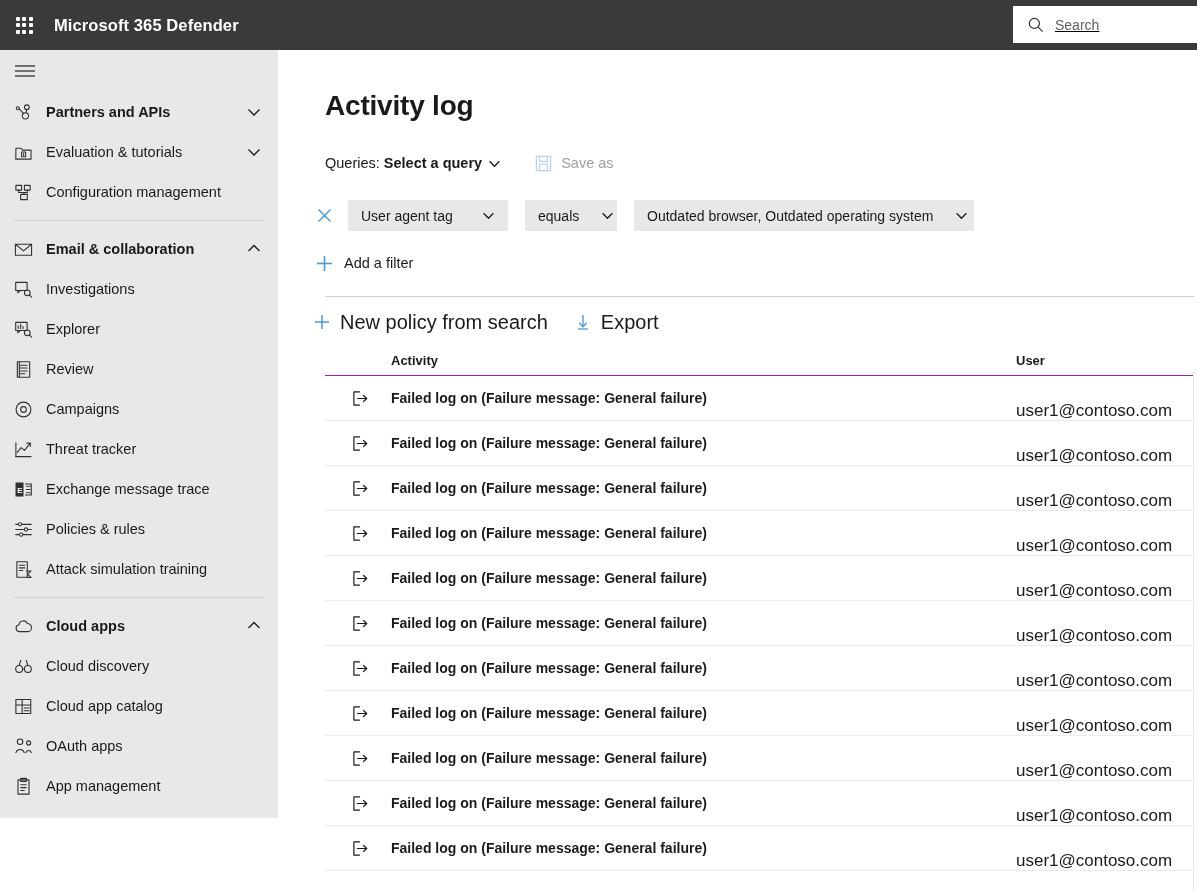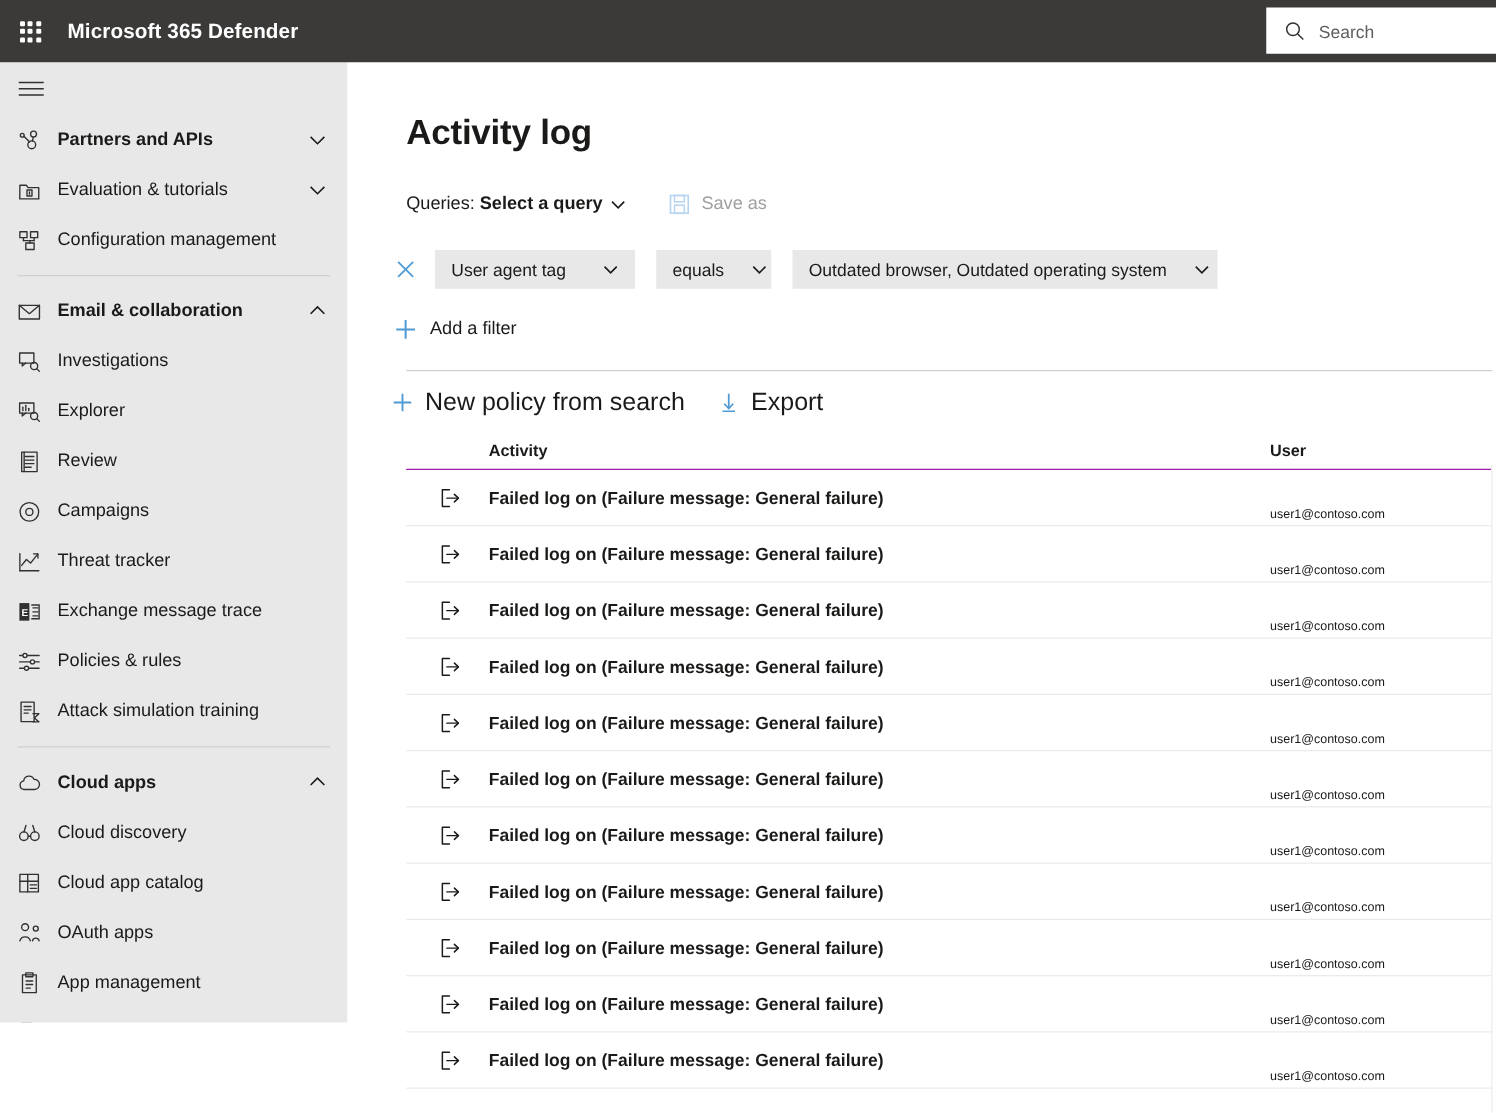--- a/index.html
+++ b/index.html
@@ -37,20 +37,21 @@
     letter-spacing: .1px;
     margin-left: 6px;
     white-space: nowrap;
   }
   .search-wrap {
     position: absolute; right: 0px; top: 6px;
     width: 184px; height: 37px;
     background: #ffffff;
     display: flex; align-items: center;
     padding-left: 14px;
+    text-decoration: underline;
   }
   .search-icon { width: 18px; height: 18px; flex: 0 0 auto; margin-right: 10px; }
   .search-input {
     border: none; outline: none; background: transparent;
     font-family: "Liberation Sans", sans-serif;
     font-size: 14px; color: #323130; width: 130px;
   }
   .search-input::placeholder { color: #605e5c; }
 
   
@@ -198,21 +199,21 @@
     width: 18px; height: 18px;
     display: flex; align-items: center; justify-content: center;
   }
   .trow .ractivity {
     position: absolute; left: 66px;
     font-size: 14px; font-weight: bold; color: #1b1a19;
     white-space: nowrap;
   }
   .trow .ruser {
     position: absolute; left: 691px;
-    font-size: 10px; color: #1b1a19;
+    font-size: 17px; color: #1b1a19;
     white-space: nowrap;
     margin-top: 26px;
   }
   .table-rborder {
     position: absolute; left: 1193px; top: 372px;
     width: 1px; height: 518px; background: #edebe9;
   }
 </style>
 </head>
 <body>

